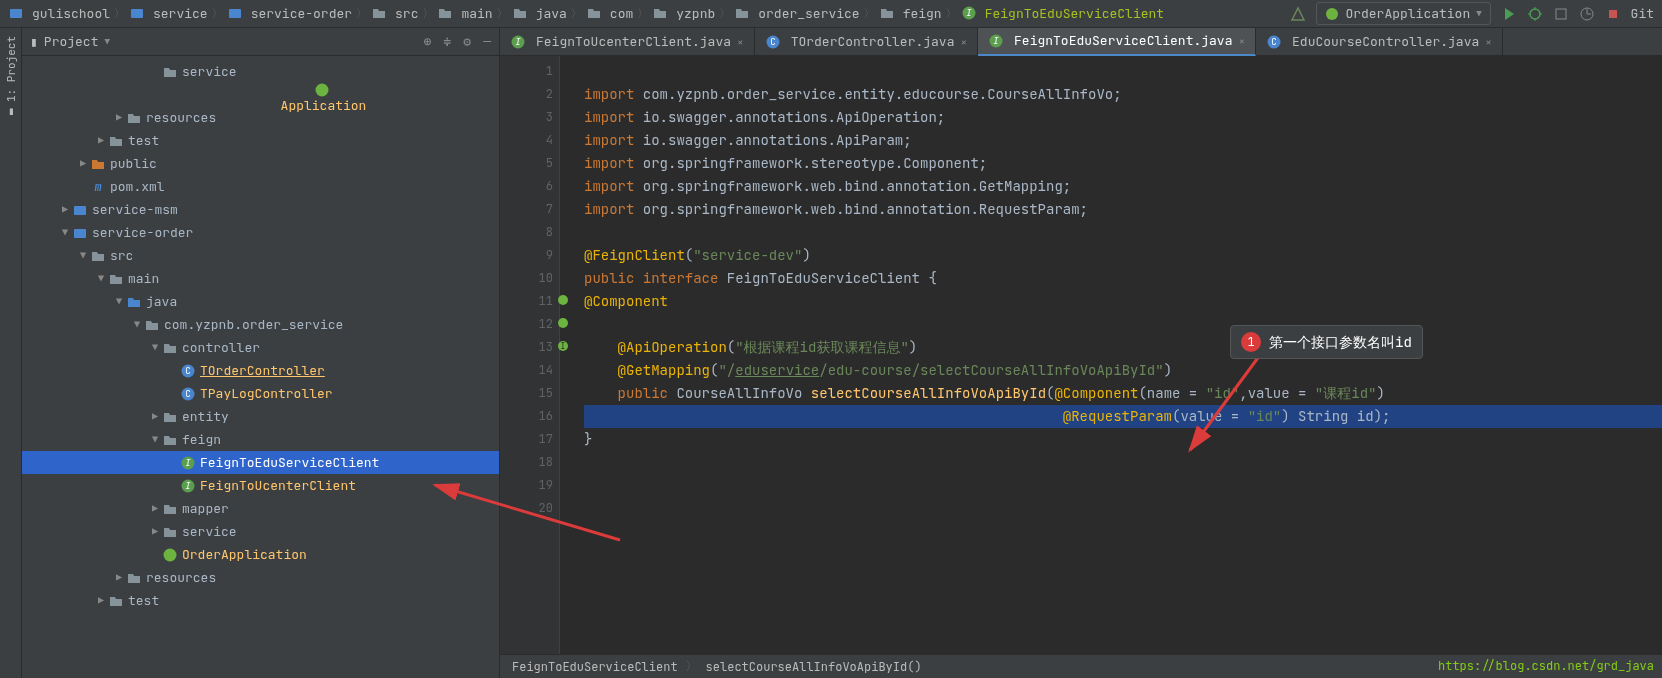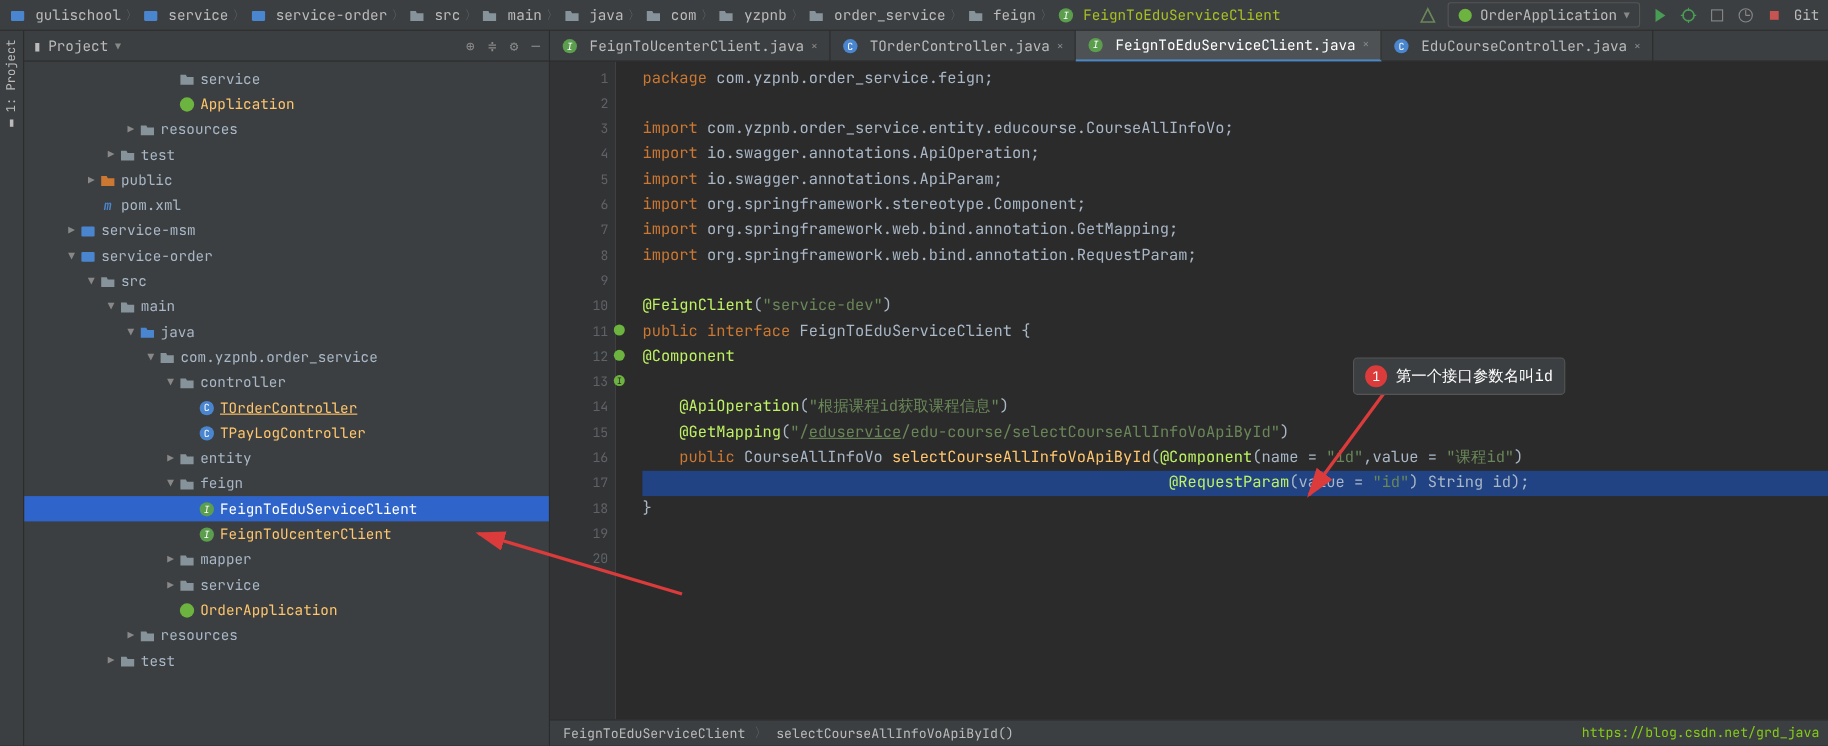--- a/index.html
+++ b/index.html
@@ -1,21 +1,21 @@
 <!DOCTYPE html>
 <html><head>
 <meta charset="utf-8">
 <style>
 * { margin:0; padding:0; box-sizing:border-box; font-family:"JetBrains Mono","Consolas",monospace; }
 body { background:#2b2b2b; color:#a9b7c6; font-size:13px; overflow:hidden; width:1662px; height:678px; position:relative; }
 
 
 .topbar { height:28px; background:#3c3f41; display:flex; align-items:center; padding:0 8px; border-bottom:1px solid #2b2b2b; }
 .crumbs { display:flex; align-items:center; gap:4px; flex:1; }
-.crumb { display:flex; align-items:flex-end; gap:4px; color:#bbb; cursor:pointer; }
+.crumb { display:flex; align-items:flex-start; gap:4px; color:#bbb; cursor:pointer; }
 .crumb.last { color:#a8c023; }
 .sep { color:#666; font-size:11px; }
 .top-right { display:flex; align-items:center; gap:10px; }
 .run-select { background:#3c3f41; border:1px solid #555; border-radius:3px; padding:2px 8px; display:flex; align-items:center; gap:6px; color:#bbb; }
 .tb-ico { width:16px; height:16px; display:inline-block; }
 
 
 .side-strip { position:absolute; left:0; top:28px; bottom:0; width:22px; background:#3c3f41; border-right:1px solid #2b2b2b; }
 .side-strip .v { writing-mode:vertical-rl; transform:rotate(180deg); color:#bbb; font-size:11px; padding:8px 4px; display:flex; align-items:center; gap:4px; }
 
@@ -37,21 +37,21 @@
 .tab.active { background:#4e5254; color:#fff; border-bottom:2px solid #4a88c7; }
 .tab .cx { color:#888; font-size:11px; }
 .code-wrap { flex:1; display:flex; background:#2b2b2b; overflow:hidden; }
 .gutter { width:60px; background:#313335; text-align:right; padding:4px 6px 4px 0; color:#606366; font-size:12px; line-height:23px; border-right:1px solid #404040; }
 .gut-line { height:23px; position:relative; }
 .gutter-ico { position:absolute; right:-18px; top:4px; width:14px; height:14px; }
 .code { flex:1; padding:4px 0 4px 24px; font-size:14px; line-height:23px; position:relative; }
 .ln { height:23px; white-space:pre; }
 .kw { color:#cc7832; }
 .str { color:#6a8759; }
-.ann { color:#bef264;text-align:center; }
+.ann { color:#eab308;text-align:center; }
 .fn { color:#ffc66d; }
 .sel-line { background:#214283; }
 .crumbs-bottom { height:24px; background:#3c3f41; border-top:1px solid #2b2b2b; display:flex; align-items:center; padding:0 12px; gap:8px; color:#bbb; font-size:12px; }
 
 
 .bubble { position:absolute; left:1230px; top:325px; background:#3c3f41; border:1px solid #555; border-radius:4px; padding:6px 10px; display:flex; align-items:center; gap:8px; color:#fff; font-size:14px; z-index:50; }
 .bubble .num { background:#db3b3b; color:#fff; border-radius:50%; width:20px; height:20px; display:flex; align-items:center; justify-content:center; font-size:12px; }
 .arrow-svg { position:absolute; z-index:40; pointer-events:none; }
 
 
@@ -234,21 +234,21 @@
   <div class="tree" id="tree">
       <div class="node" style="padding-left: 126px;">
         <span class="arrow"></span>
         <span class="nico">
           <svg width="14" height="14">
             <path d="M1 3h5l1 2h6v7H1z" fill="#87939a"></path>
           </svg>
         </span>
         <span>service</span>
       </div>
-      <div class="node" style="padding-left: 126px;">
+      <div class="node" style="padding-left: 126px; flex-direction: column;">
         <span class="arrow"></span>
         <span class="nico">
           <svg width="14" height="14">
             <circle cx="7" cy="7" r="6.5" fill="#6db33f"></circle>
           </svg>
         </span>
         <span style="color: rgb(255, 198, 109);">Application</span>
       </div>
       <div class="node" style="padding-left: 90px;">
         <span class="arrow">▶</span>
@@ -526,21 +526,20 @@
           </span></div>
         <div class="gut-line">14</div>
         <div class="gut-line">15</div>
         <div class="gut-line">16</div>
         <div class="gut-line">17</div>
         <div class="gut-line">18</div>
         <div class="gut-line">19</div>
         <div class="gut-line">20</div>
       </div>
     <div class="code" id="code">
-        <div class="ln"><span class="kw">package</span> com.yzpnb.order_service.feign;</div>
         <div class="ln">&nbsp;</div>
         <div class="ln"><span class="kw">import</span> com.yzpnb.order_service.entity.educourse.CourseAllInfoVo;</div>
         <div class="ln"><span class="kw">import</span> io.swagger.annotations.ApiOperation;</div>
         <div class="ln"><span class="kw">import</span> io.swagger.annotations.ApiParam;</div>
         <div class="ln"><span class="kw">import</span> org.springframework.stereotype.Component;</div>
         <div class="ln"><span class="kw">import</span> org.springframework.web.bind.annotation.GetMapping;</div>
         <div class="ln"><span class="kw">import</span> org.springframework.web.bind.annotation.RequestParam;</div>
         <div class="ln">&nbsp;</div>
         <div class="ln"><span class="ann">@FeignClient</span>(<span class="str">"service-dev"</span>)</div>
         <div class="ln"><span class="kw">public</span> <span class="kw">interface</span> FeignToEduServiceClient {</div>

